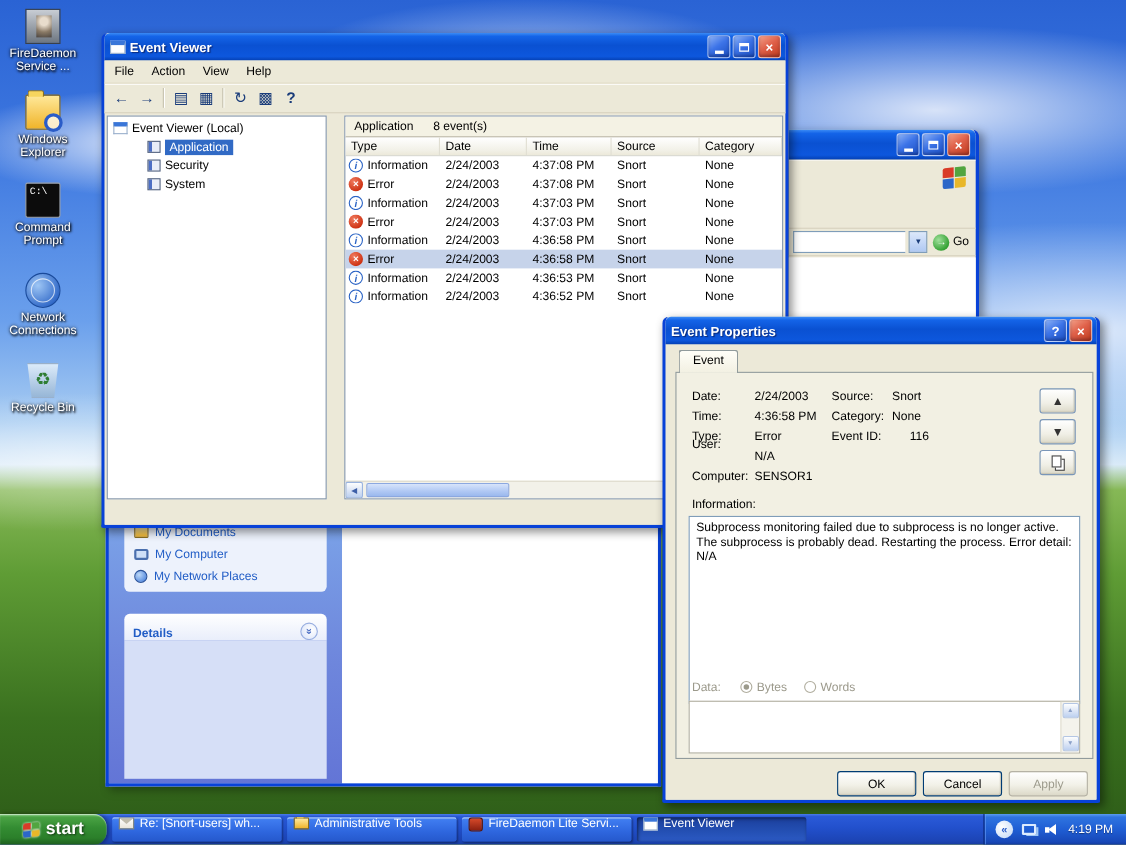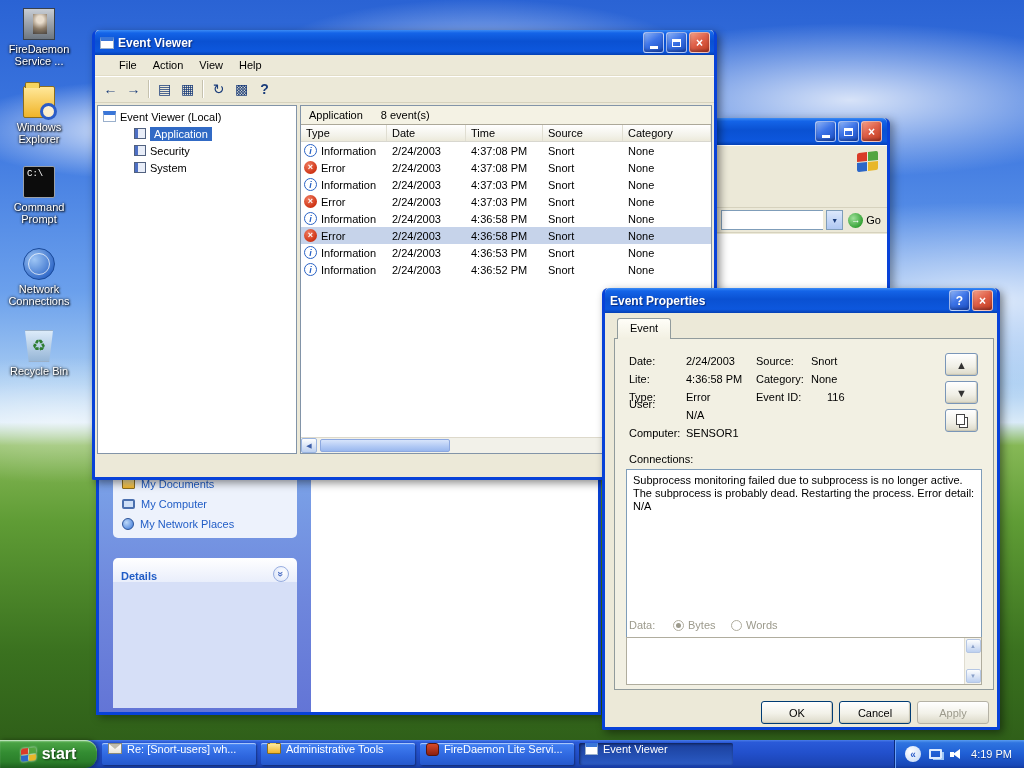--- a/index.html
+++ b/index.html
@@ -35,26 +35,26 @@
   .title-text{flex:1;color:#fff;font-weight:bold;font-size:12px;text-shadow:1px 1px 1px #0a2a7a;white-space:nowrap;overflow:hidden}
   .tbtns{display:flex;gap:2px}
   .tbtn{width:21px;height:21px;border-radius:3px;border:1px solid rgba(255,255,255,.55);display:flex;align-items:center;justify-content:center;color:#fff;font-weight:bold;font-size:12px;background:linear-gradient(145deg,#8fb3f5 0%,#3d74e8 45%,#1a4ec2 100%);box-shadow:inset 0 -2px 3px rgba(0,0,30,.3);cursor:pointer}
   .tbtn.close{background:linear-gradient(145deg,#f3a088 0%,#e0614a 45%,#c03a1d 100%)}
   .glyph-min{display:block;width:8px;height:3px;background:#fff;margin-top:10px}
   .glyph-restore{display:block;width:9px;height:8px;border:1px solid #fff;border-top:3px solid #fff}
   .mmc-ico{width:14px;height:12px;background:#fff;border:1px solid #9ab0cc;border-top:4px solid #3a76d8;flex:none}
 
   
   #event-viewer{left:92px;top:30px;width:625px;height:450px;z-index:3}
-  .menubar{height:21px;display:flex;align-items:center;background:#ECE9D8;padding-left:16px;border-bottom:1px solid #e2ddc8}
+  .menubar{height:21px;display:flex;align-items:center;background:#ECE9D8;padding-left:1px;border-bottom:1px solid #e2ddc8}
   .menu-item{padding:3px 8px;cursor:pointer}
   .toolbar{height:27px;display:flex;align-items:center;padding:2px 4px;background:#ECE9D8;border-bottom:1px solid #D6D2BE;box-shadow:inset 0 1px 0 #fff}
   .tool{width:23px;height:21px;display:flex;align-items:center;justify-content:center;font-size:14px;color:#1a3c7a;cursor:pointer}
   .tsep{width:2px;height:18px;border-left:1px solid #c6c2ae;border-right:1px solid #fff;margin:0 3px}
-  .ev-body{display:flex;gap:3px;padding:2px;height:353px}
+  .ev-body{display:flex;gap:16px;padding:2px;height:353px}
   .tree-pane{width:200px;background:#fff;border:1px solid #8294a8;overflow:hidden;padding-top:2px}
   .tree-row{height:17px;display:flex;align-items:center;gap:4px;padding-left:5px;white-space:nowrap;cursor:pointer}
   .tree-row.child{padding-left:36px}
   .tsel{background:#316AC5;color:#fff;padding:1px 4px}
   .book{width:12px;height:11px;background:linear-gradient(90deg,#4d6fc4 0 3px,#e8edf8 3px);border:1px solid #51617f;flex:none}
   .list-pane{flex:1;background:#fff;border:1px solid #8294a8;display:flex;flex-direction:column;overflow:hidden}
   .result-header{height:19px;flex:none;display:flex;align-items:center;gap:18px;padding:0 8px;background:#F4F2E4;border-bottom:1px solid #ACA899}
   .col-headers{height:17px;flex:none;display:flex;background:linear-gradient(180deg,#ffffff,#f2f1e8 70%,#ece9da);border-bottom:1px solid #D8D7CF}
   .colh{padding:2px 0 0 5px;border-right:1px solid #E0DED2;white-space:nowrap;overflow:hidden;cursor:pointer}
   .w-type{width:86px}.w-date{width:79px}.w-time{width:77px}.w-src{width:80px}.w-cat{flex:1}
@@ -388,21 +388,21 @@
       </span>
     </div>
     <div class="tab-strip">
       <span class="tab">Event</span>
     </div>
     <div class="tab-page">
       <span class="fld" style="left:14px;top:16px">Date:</span>
       <span class="fld" style="left:71px;top:16px">2/24/2003</span>
       <span class="fld" style="left:141px;top:16px">Source:</span>
       <span class="fld" style="left:196px;top:16px">Snort</span>
-      <span class="fld" style="left:14px;top:34px">Lite:</span>
+      <span class="fld" style="left:14px;top:34px">Time:</span>
       <span class="fld" style="left:71px;top:34px">4:36:58 PM</span>
       <span class="fld" style="left:141px;top:34px">Category:</span>
       <span class="fld" style="left:196px;top:34px">None</span>
       <span class="fld" style="left:14px;top:52px">Type:</span>
       <span class="fld" style="left:71px;top:52px">Error</span>
       <span class="fld" style="left:141px;top:52px">Event ID:</span>
       <span class="fld" style="left:212px;top:52px">116</span>
       <span class="fld" style="left:14px;top:59px">User:</span>
       <span class="fld" style="left:71px;top:70px">N/A</span>
       <span class="fld" style="left:14px;top:88px">Computer:</span>
@@ -411,21 +411,21 @@
       <span class="navbtn" style="top:14px">
           <span>▲</span>
         </span>
       <span class="navbtn" style="top:42px">
           <span>▼</span>
         </span>
       <span class="navbtn" style="top:70px">
           <span class="copy-ico"></span>
         </span>
 
-      <span class="fld" style="left:14px;top:114px">Connections:</span>
+      <span class="fld" style="left:14px;top:114px">Information:</span>
       <div class="desc-box">
         <span>Subprocess monitoring failed due to subprocess is no longer active. The subprocess is probably dead. Restarting the process. Error detail: N/A</span>
       </div>
 
       <span class="fld dis-text" style="left:14px;top:280px">Data:</span>
       <span class="fld" style="left:58px;top:280px">
         <span class="radio on"></span><span class="dis-text">Bytes</span>
       </span>
       <span class="fld" style="left:116px;top:280px">
         <span class="radio"></span><span class="dis-text">Words</span>

